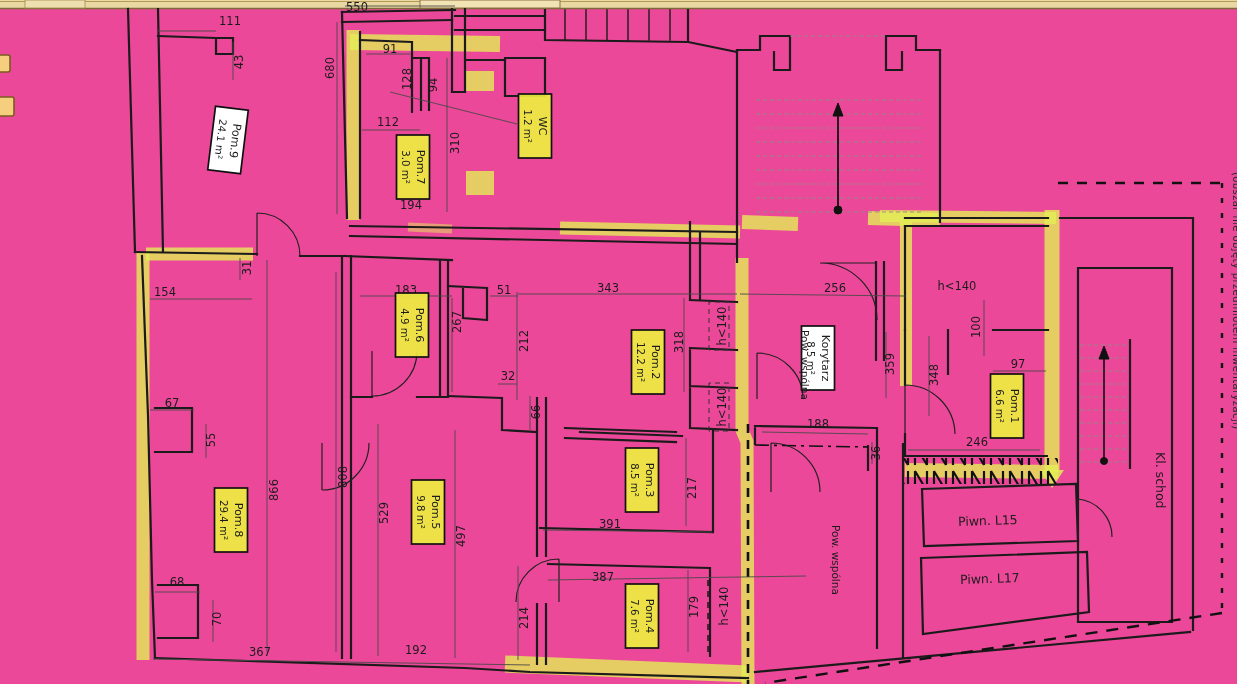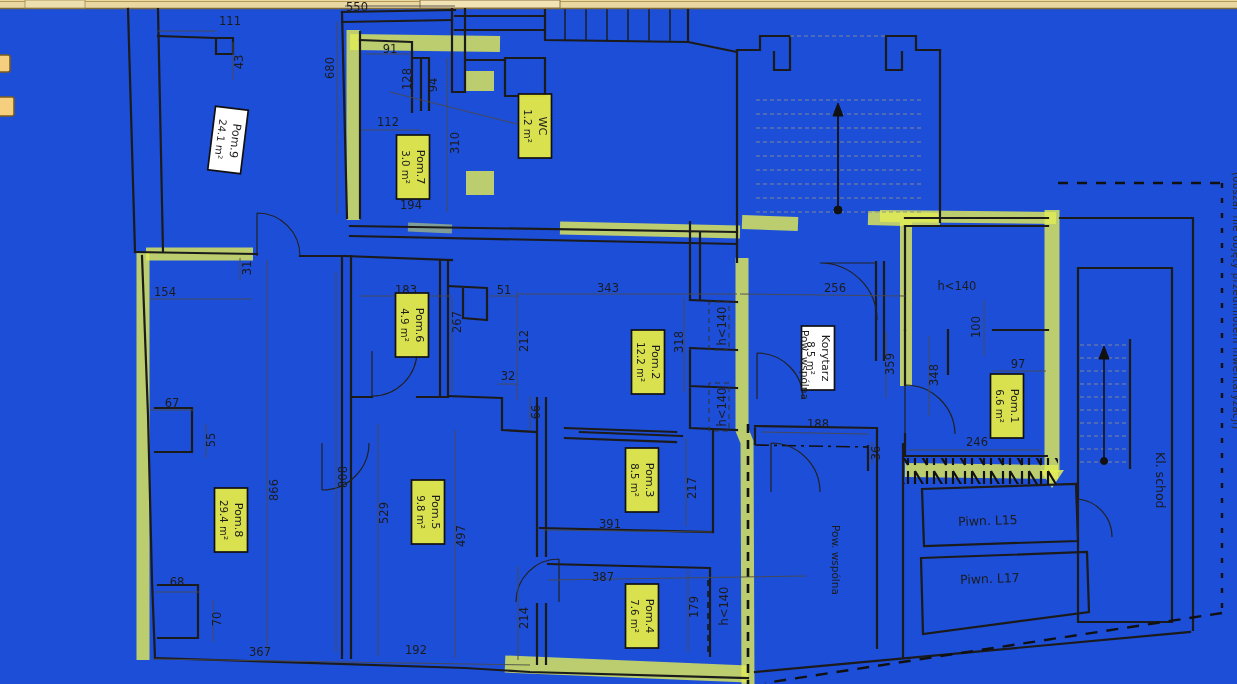--- a/index.html
+++ b/index.html
@@ -1,16 +1,16 @@
 <!DOCTYPE html>
 <html><head>
 <meta charset="utf-8">
 <style>
   html,body{margin:0;padding:0;background:#ffffff;width:1237px;height:684px;overflow:hidden;}
-  .stage{position:relative;width:1237px;height:684px;background:#1d4ed8;font-family:"DejaVu Sans",sans-serif;}
+  .stage{position:relative;width:1237px;height:684px;background:#ec4899;font-family:"DejaVu Sans",sans-serif;}
   svg text{fill:#1c1c1c;font-family:"DejaVu Sans",sans-serif;}
   .dim-label{font-size:11.5px;}
   .room-name{font-size:11.2px;}
   .room-area{font-size:10.2px;}
   .annot{font-size:12.5px;}
   .annot-small{font-size:10.5px;}
   .note{font-size:10px;letter-spacing:.4px;fill:#2a2a2a;}
 </style>
 </head>
 <body>

